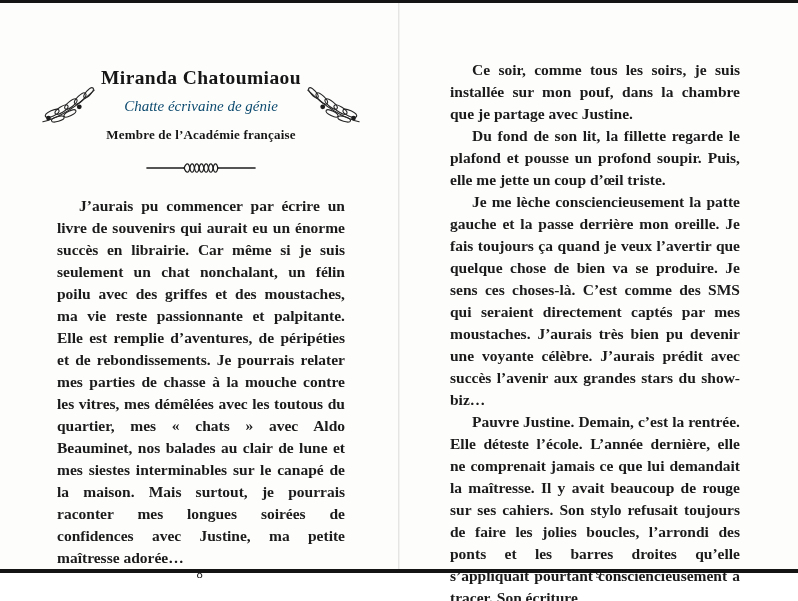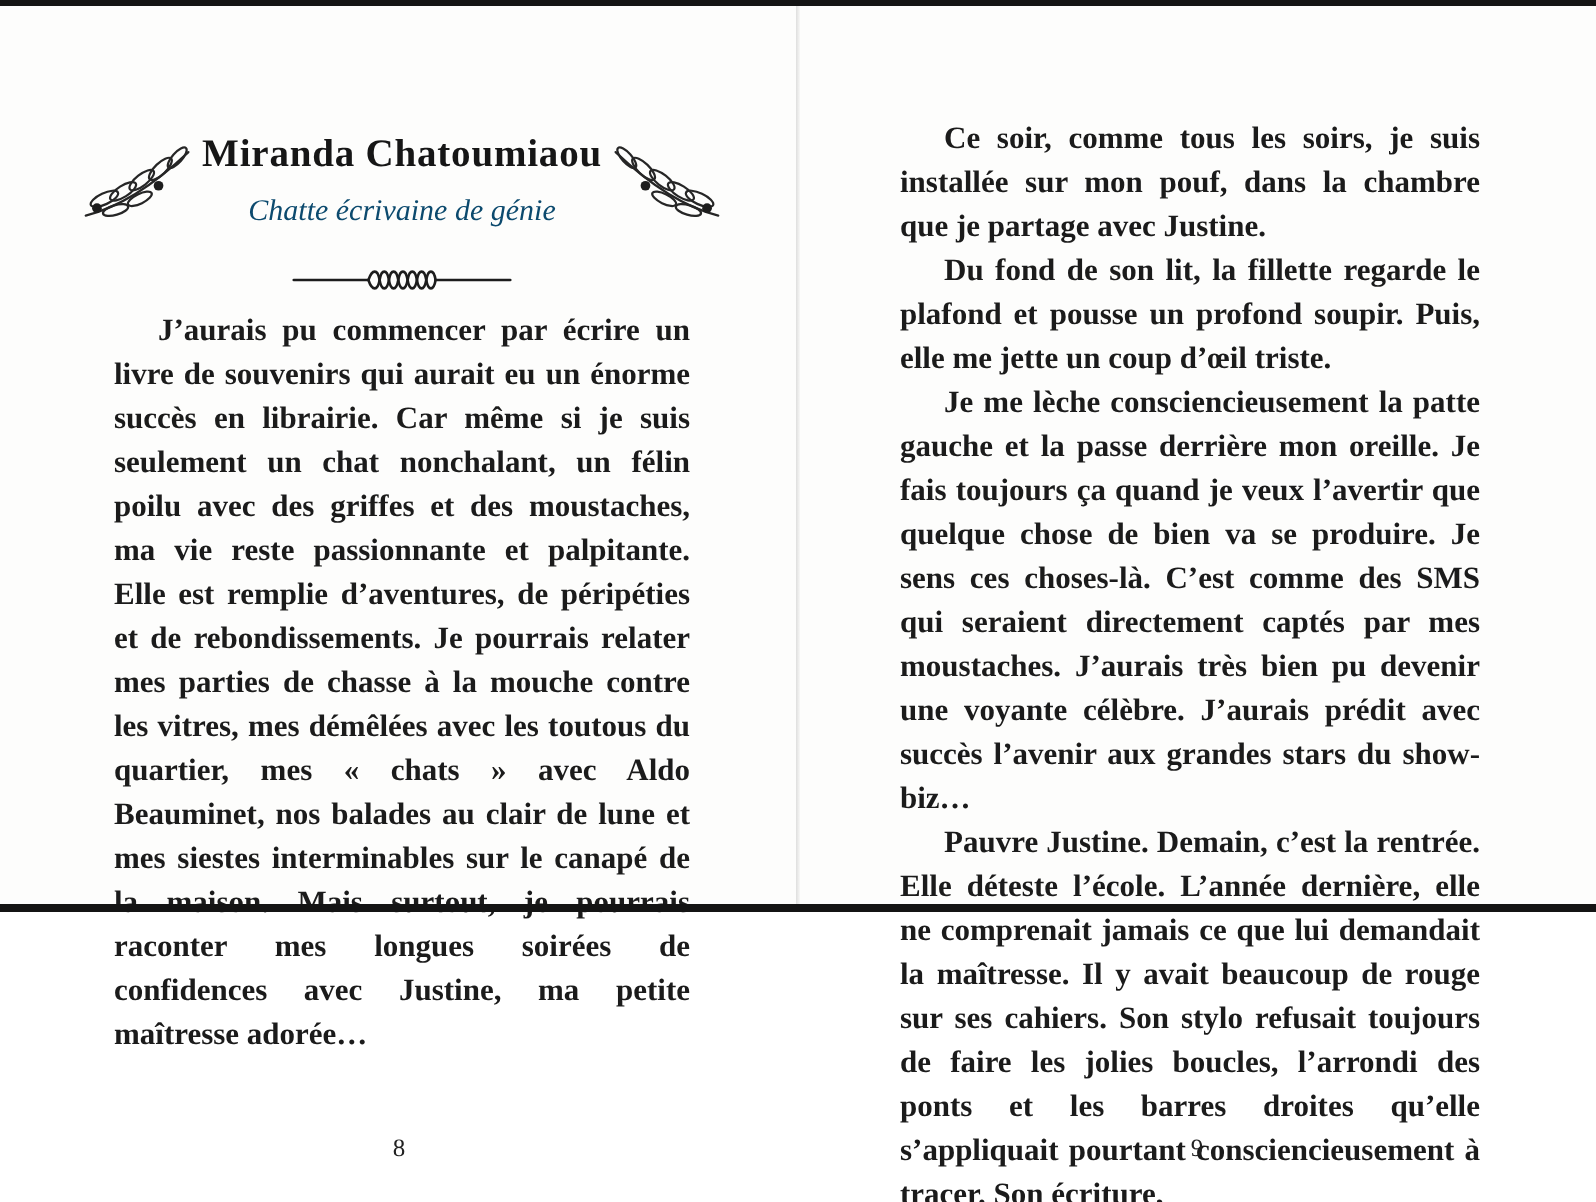--- a/index.html
+++ b/index.html
@@ -1,18 +1,18 @@
 <!DOCTYPE html>
 <html lang="fr"><head>
 <meta charset="utf-8">
 <style>
   * { margin:0; padding:0; box-sizing:border-box; }
   html, body { width:798px; height:601px; background:#ffffff; overflow:hidden; }
   .screen {
-    position:relative; width:798px; height:456px;
+    position:relative; width:798px; height:573px;
     background:#fdfdfc; color:#1c1c1c;
     font-family:"Liberation Serif", serif;
   }
   .edge-bar { position:absolute; left:0; width:100%; background:#141414; z-index:5; }
   .edge-top { top:0; height:3px; }
   .edge-bottom { bottom:0; height:4px; }
   .gutter {
     position:absolute; top:3px; bottom:4px; left:398px; width:2px;
     background:linear-gradient(to right, rgba(0,0,0,0.12), rgba(0,0,0,0.02));
   }
@@ -32,21 +32,21 @@
   }
   .book-subtitle {
     margin-top:9px; font-style:italic; font-size:15px; color:#0c4a6e;
   }
   .affiliation {
     margin-top:12px; font-weight:bold; font-size:13px; letter-spacing:0.2px; color:#161616;
   }
   .ornament { margin-top:17px; text-align:center; }
   .ornament svg { width:112px; height:16px; }
 
-  .body-text { margin-top:2px; }
+  .body-text { margin-top:15px; }
   .page-right .body-text { margin-top:0; }
   .body-text p {
     font-size:15.5px; line-height:22px; text-align:justify;
     text-indent:22px; color:#1b1b1b;
     hyphens:auto;font-weight:bold; -webkit-hyphens:auto;
   }
   .page-number {
     position:absolute; bottom:15px; left:0; right:0;
     text-align:center; font-size:12.5px; color:#222;
   }
@@ -76,20 +76,21 @@
           <g fill="#1d1d1d">
             <circle cx="8" cy="37" r="2.6"></circle>
             <circle cx="41" cy="25" r="2.6"></circle>
           </g>
         </svg>
       </span>
 
       <div class="header-text">
         <div class="book-title">Miranda Chatoumiaou</div>
         <div class="book-subtitle">Chatte écrivaine de génie</div>
+        <div class="affiliation">Membre de l’Académie française</div>
       </div>
 
       <span class="branch branch-right">
         <svg viewBox="0 0 60 46" xmlns="http://www.w3.org/2000/svg">
           <g stroke="#262626" fill="none" stroke-width="1.2" stroke-linecap="round">
             <path d="M2 41 C 18 37, 36 27, 57 7"></path>
             <ellipse cx="12" cy="32" rx="8" ry="3" transform="rotate(-25 12 32)"></ellipse>
             <ellipse cx="22" cy="28" rx="8" ry="3" transform="rotate(-32 22 28)"></ellipse>
             <ellipse cx="32" cy="22" rx="8" ry="3" transform="rotate(-38 32 22)"></ellipse>
             <ellipse cx="42" cy="16" rx="8" ry="3" transform="rotate(-44 42 16)"></ellipse>

